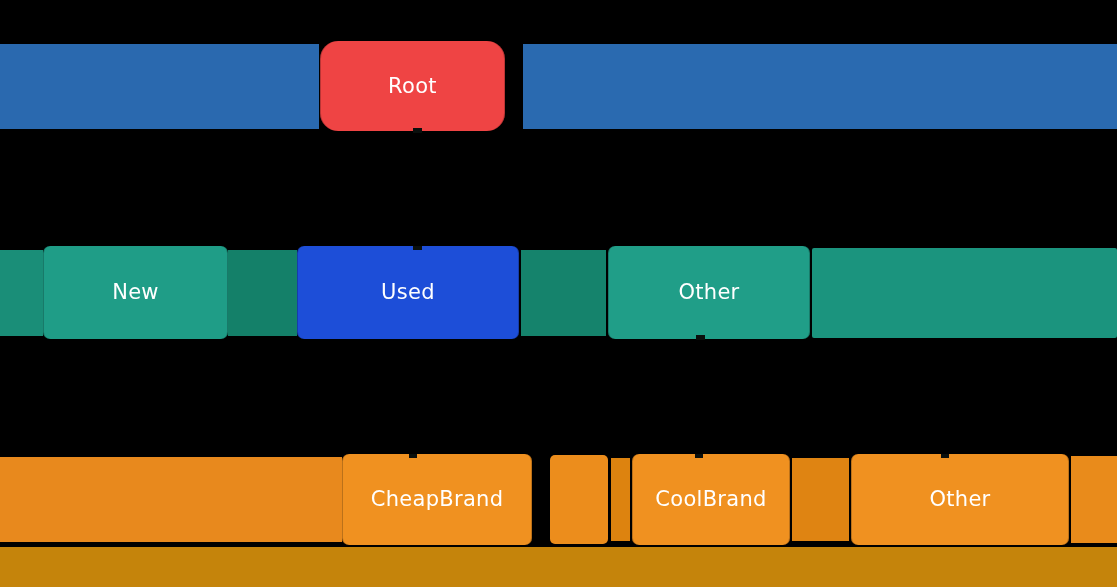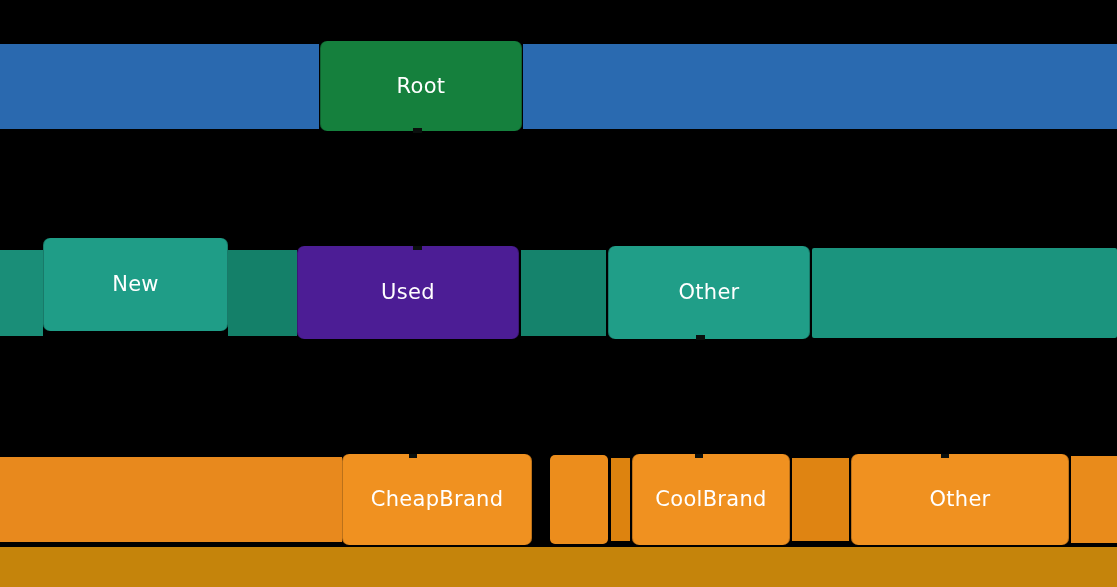--- a/index.html
+++ b/index.html
@@ -9,30 +9,30 @@
   .seg.node{box-shadow:inset 1px 0 0 rgba(0,0,0,.22), inset -1px 0 0 rgba(0,0,0,.22);}
   .lbl{color:#ffffff;font-size:21px;font-weight:400;letter-spacing:.3px;line-height:1;
        white-space:nowrap;pointer-events:none;}
   .stub{position:absolute;background:#0a0f0d;}
 </style>
 </head>
 <body>
 
 <div id="stage">
     <div class="seg" style="left: 0px; top: 44px; width: 319px; height: 85px; background: rgb(42, 105, 175); border-radius: 0px;"></div>
-    <div class="seg node" style="left: 320px; top: 41px; width: 202px; height: 90px; background: #15803d; border-radius: 7px;">
+    <div class="seg node" style="left: 320px; top: 41px; width: 185px; height: 90px; background: #ef4444; border-radius: 18px;">
       <span class="lbl">Root</span>
     </div>
     <div class="seg" style="left: 523px; top: 44px; width: 594px; height: 85px; background: rgb(42, 106, 176); border-radius: 0px;"></div>
     <div class="seg" style="left: 0px; top: 250px; width: 43px; height: 86px; background: rgb(26, 142, 120); border-radius: 0px;"></div>
-    <div class="seg node" style="left: 43px; top: 238px; width: 185px; height: 93px; background: rgb(31, 157, 135); border-radius: 7px;">
+    <div class="seg node" style="left: 43px; top: 246px; width: 185px; height: 93px; background: rgb(31, 157, 135); border-radius: 7px;">
       <span class="lbl">New</span>
     </div>
     <div class="seg" style="left: 228px; top: 250px; width: 69px; height: 86px; background: rgb(20, 128, 105); border-radius: 0px;"></div>
-    <div class="seg node" style="left: 297px; top: 246px; width: 222px; height: 93px; background: #4c1d95; border-radius: 7px;">
+    <div class="seg node" style="left: 297px; top: 246px; width: 222px; height: 93px; background: #1d4ed8; border-radius: 7px;">
       <span class="lbl">Used</span>
     </div>
     <div class="seg" style="left: 521px; top: 250px; width: 85px; height: 86px; background: rgb(21, 131, 108); border-radius: 0px;"></div>
     <div class="seg node" style="left: 608px; top: 246px; width: 202px; height: 93px; background: rgb(32, 158, 136); border-radius: 7px;">
       <span class="lbl">Other</span>
     </div>
     <div class="seg" style="left: 812px; top: 248px; width: 305px; height: 90px; background: rgb(27, 148, 126); border-radius: 2px;"></div>
     <div class="seg" style="left: 0px; top: 457px; width: 342px; height: 85px; background: rgb(232, 137, 29); border-radius: 0px;"></div>
     <div class="seg node" style="left: 342px; top: 454px; width: 190px; height: 91px; background: rgb(240, 145, 32); border-radius: 7px;">
       <span class="lbl">CheapBrand</span>

